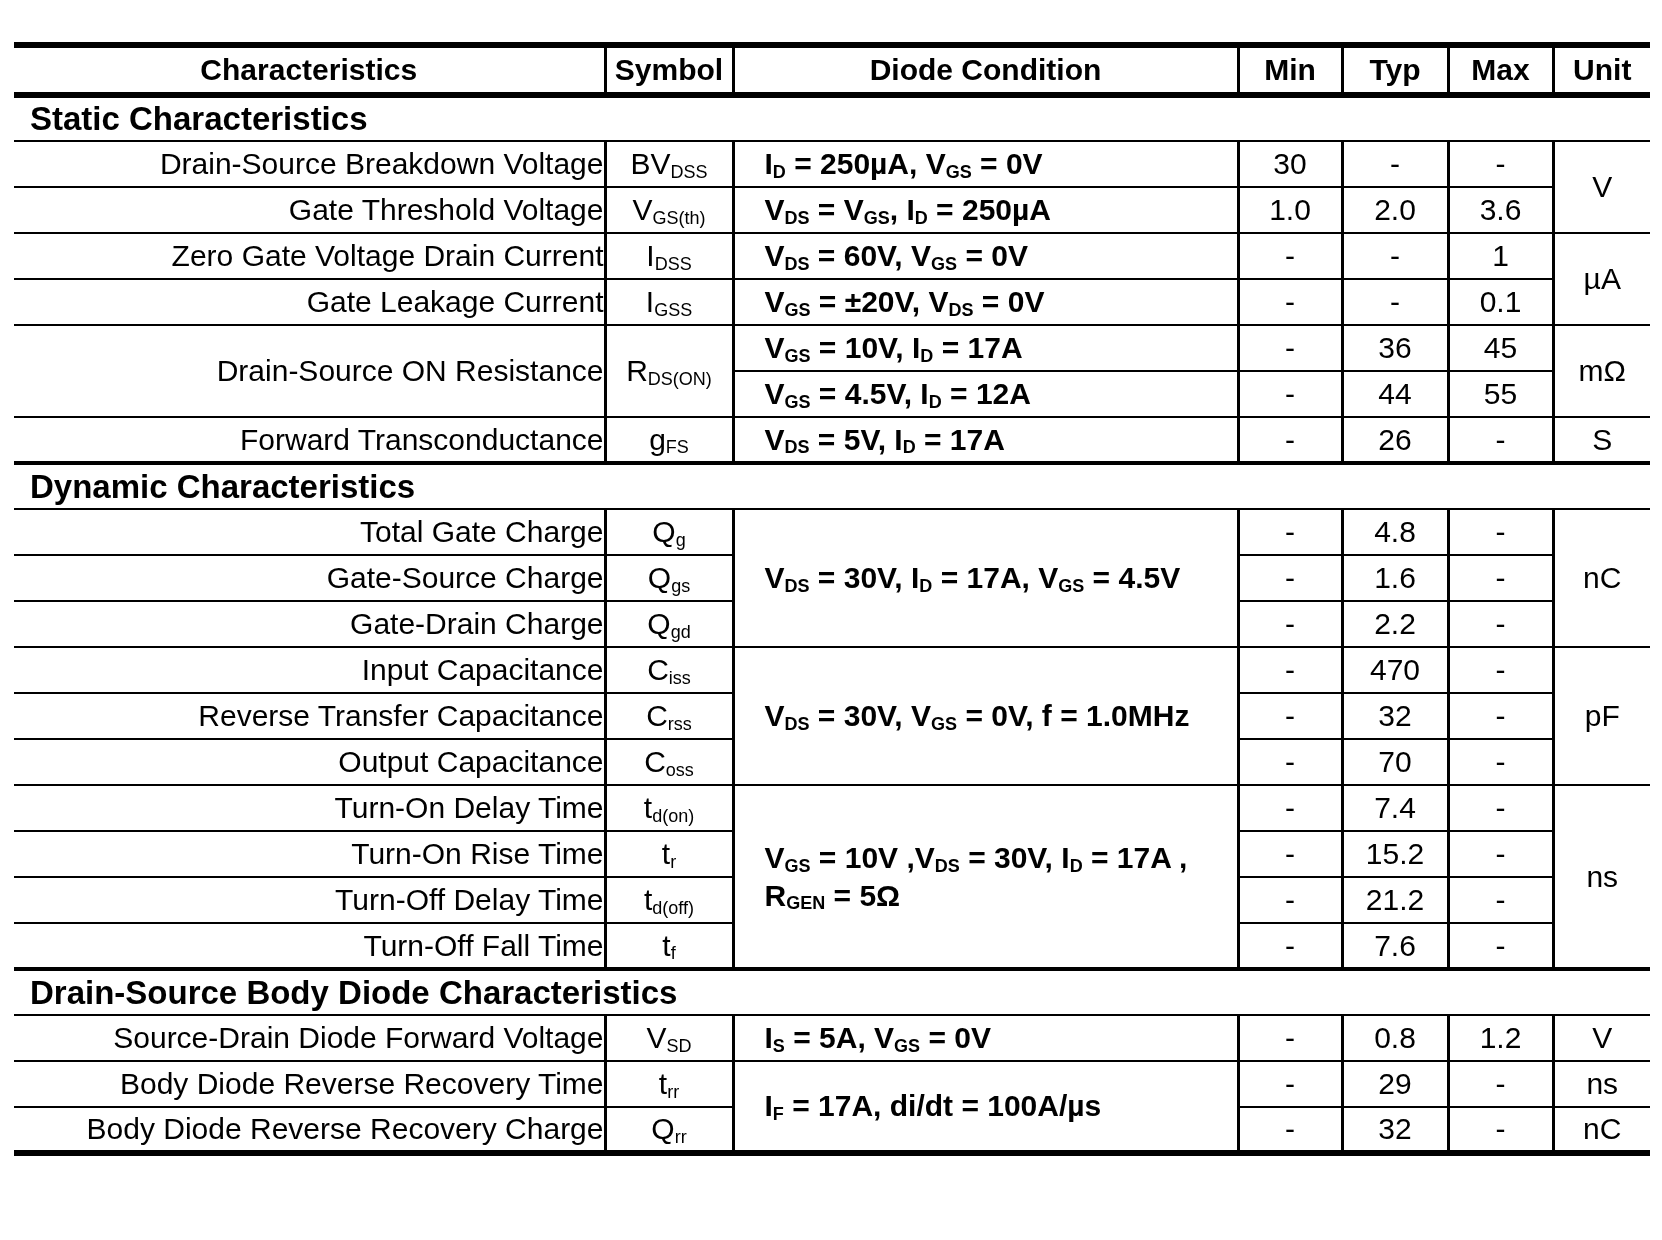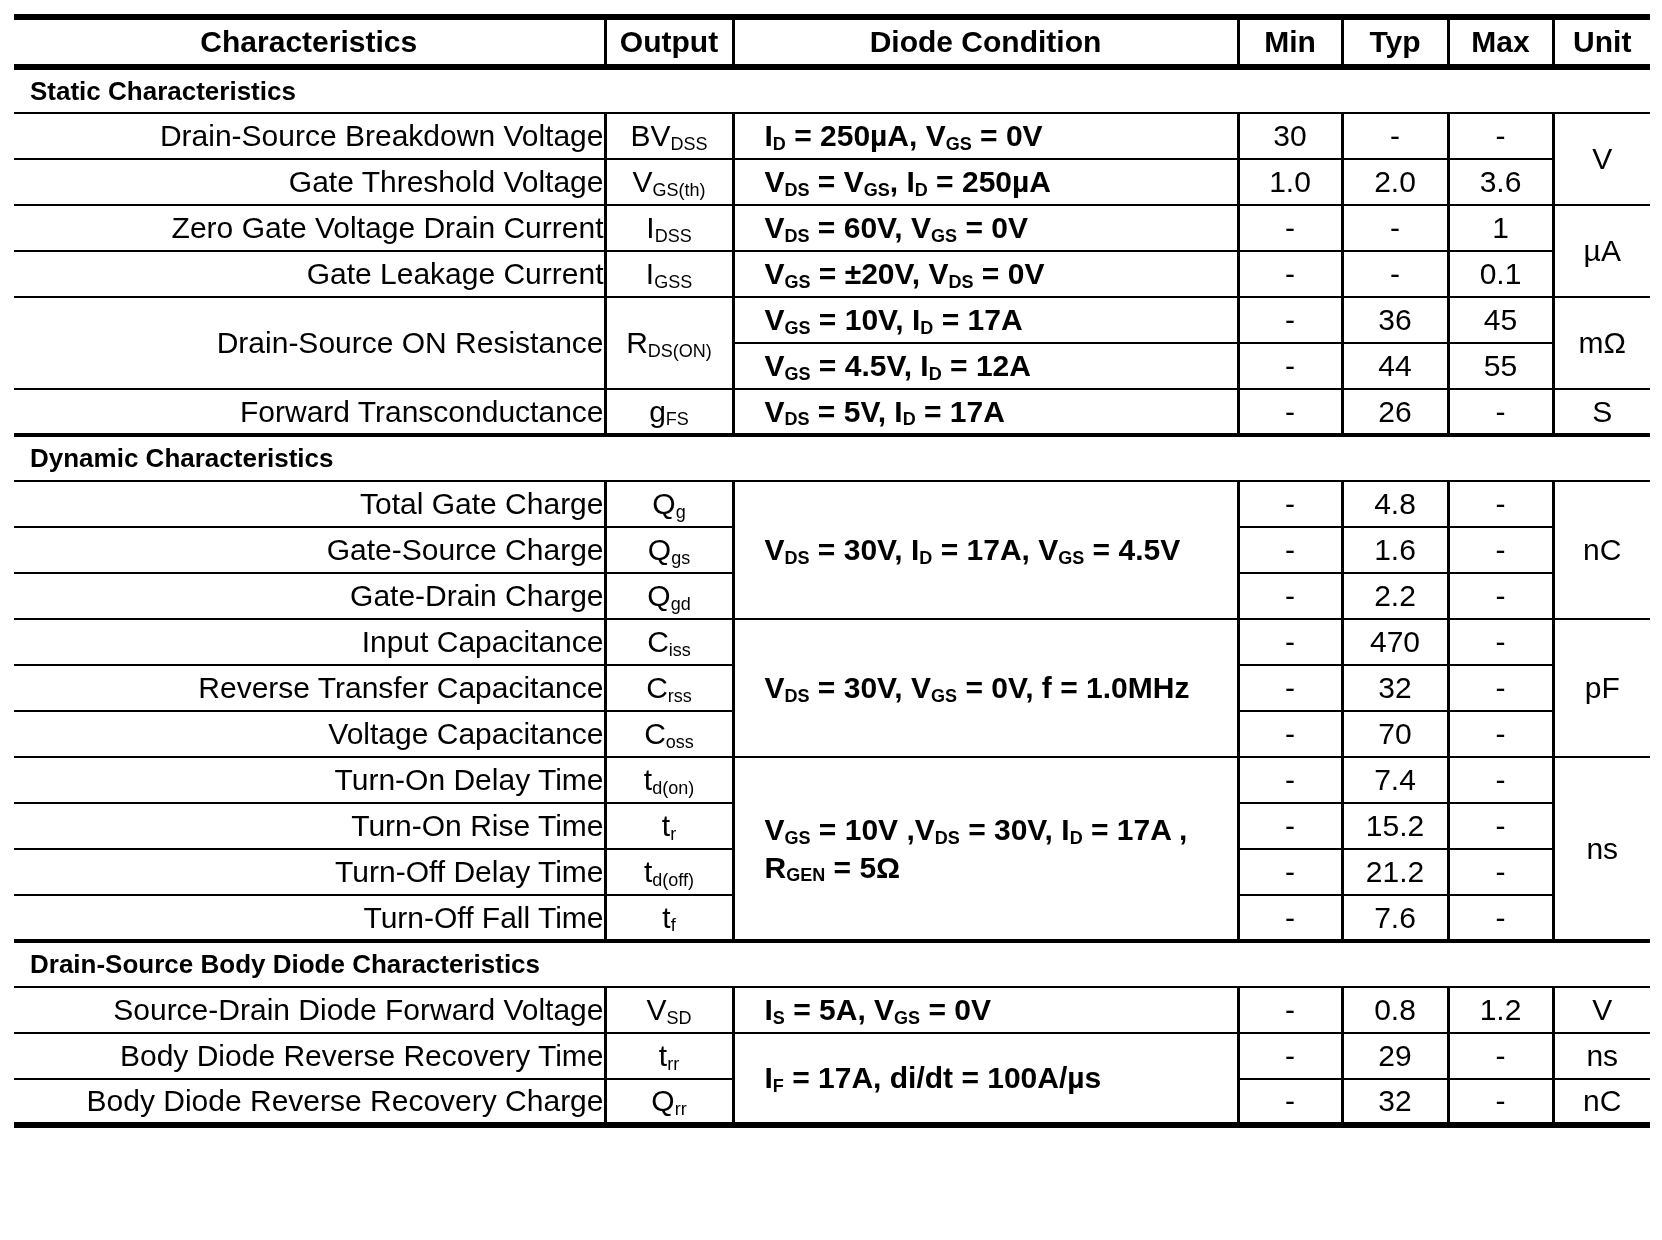--- a/index.html
+++ b/index.html
@@ -4,21 +4,21 @@
 <style>
   * { box-sizing: border-box; }
   html, body {
     margin: 0; padding: 0;
     width: 1662px; height: 1240px;
     background: #ffffff;
     font-family: "Liberation Sans", sans-serif;
     color: #000;
     overflow: hidden;
   }
-  .sheet { padding: 14px 12px 0 14px; }
+  .sheet { padding: 14px 12px 0 14px; margin-top: 28px; }
 
   table.spec {
     border-collapse: collapse;
     table-layout: fixed;
     width: 1636px;
     border-top: 6px solid #000;
     border-bottom: 6px solid #000;
   }
   col.c-char { width: 591px; }
   col.c-sym  { width: 128px; }
@@ -46,21 +46,21 @@
     font-weight: bold;
     border-bottom: 6px solid #000;
     border-top: none;
   }
 
   tr.section { height: 46px; }
   tr.section td {
     border-top: 4px solid #000;
     border-left: none;
     font-weight: bold;
-    font-size: 26px;
+    font-size: 33px;
     text-align: left;
     padding-left: 16px;
   }
 
   td.char {
     text-align: right;
     padding-left: 44px;
   }
   td.cond {
     text-align: left;
@@ -87,21 +87,21 @@
         <col class="c-sym">
         <col class="c-cond">
       <col class="c-min">
         <col class="c-typ">
         <col class="c-max">
         <col class="c-unit">
     </colgroup>
     <thead>
       <tr>
         <th class="first">Characteristics</th>
-        <th>Output</th>
+        <th>Symbol</th>
         <th>Diode Condition</th>
         <th>Min</th>
         <th>Typ</th>
         <th>Max</th>
         <th>Unit</th>
       </tr>
     </thead>
     <tbody>
 
       <tr class="section">
@@ -202,21 +202,21 @@
         <td rowspan="3">pF</td>
       </tr>
       <tr>
         <td class="char first">Reverse Transfer Capacitance</td>
         <td>C<sub>rss</sub></td>
         <td>-</td>
         <td>32</td>
         <td>-</td>
       </tr>
       <tr>
-        <td class="char first">Voltage Capacitance</td>
+        <td class="char first">Output Capacitance</td>
         <td>C<sub>oss</sub></td>
         <td>-</td>
         <td>70</td>
         <td>-</td>
       </tr>
       <tr>
         <td class="char first">Turn-On Delay Time</td>
         <td>t<sub>d(on)</sub></td>
         <td class="cond" rowspan="4">V<sub>GS</sub> = 10V ,V<sub>DS</sub> = 30V, I<sub>D</sub> = 17A ,
 R<sub>GEN</sub> = 5Ω</td>

